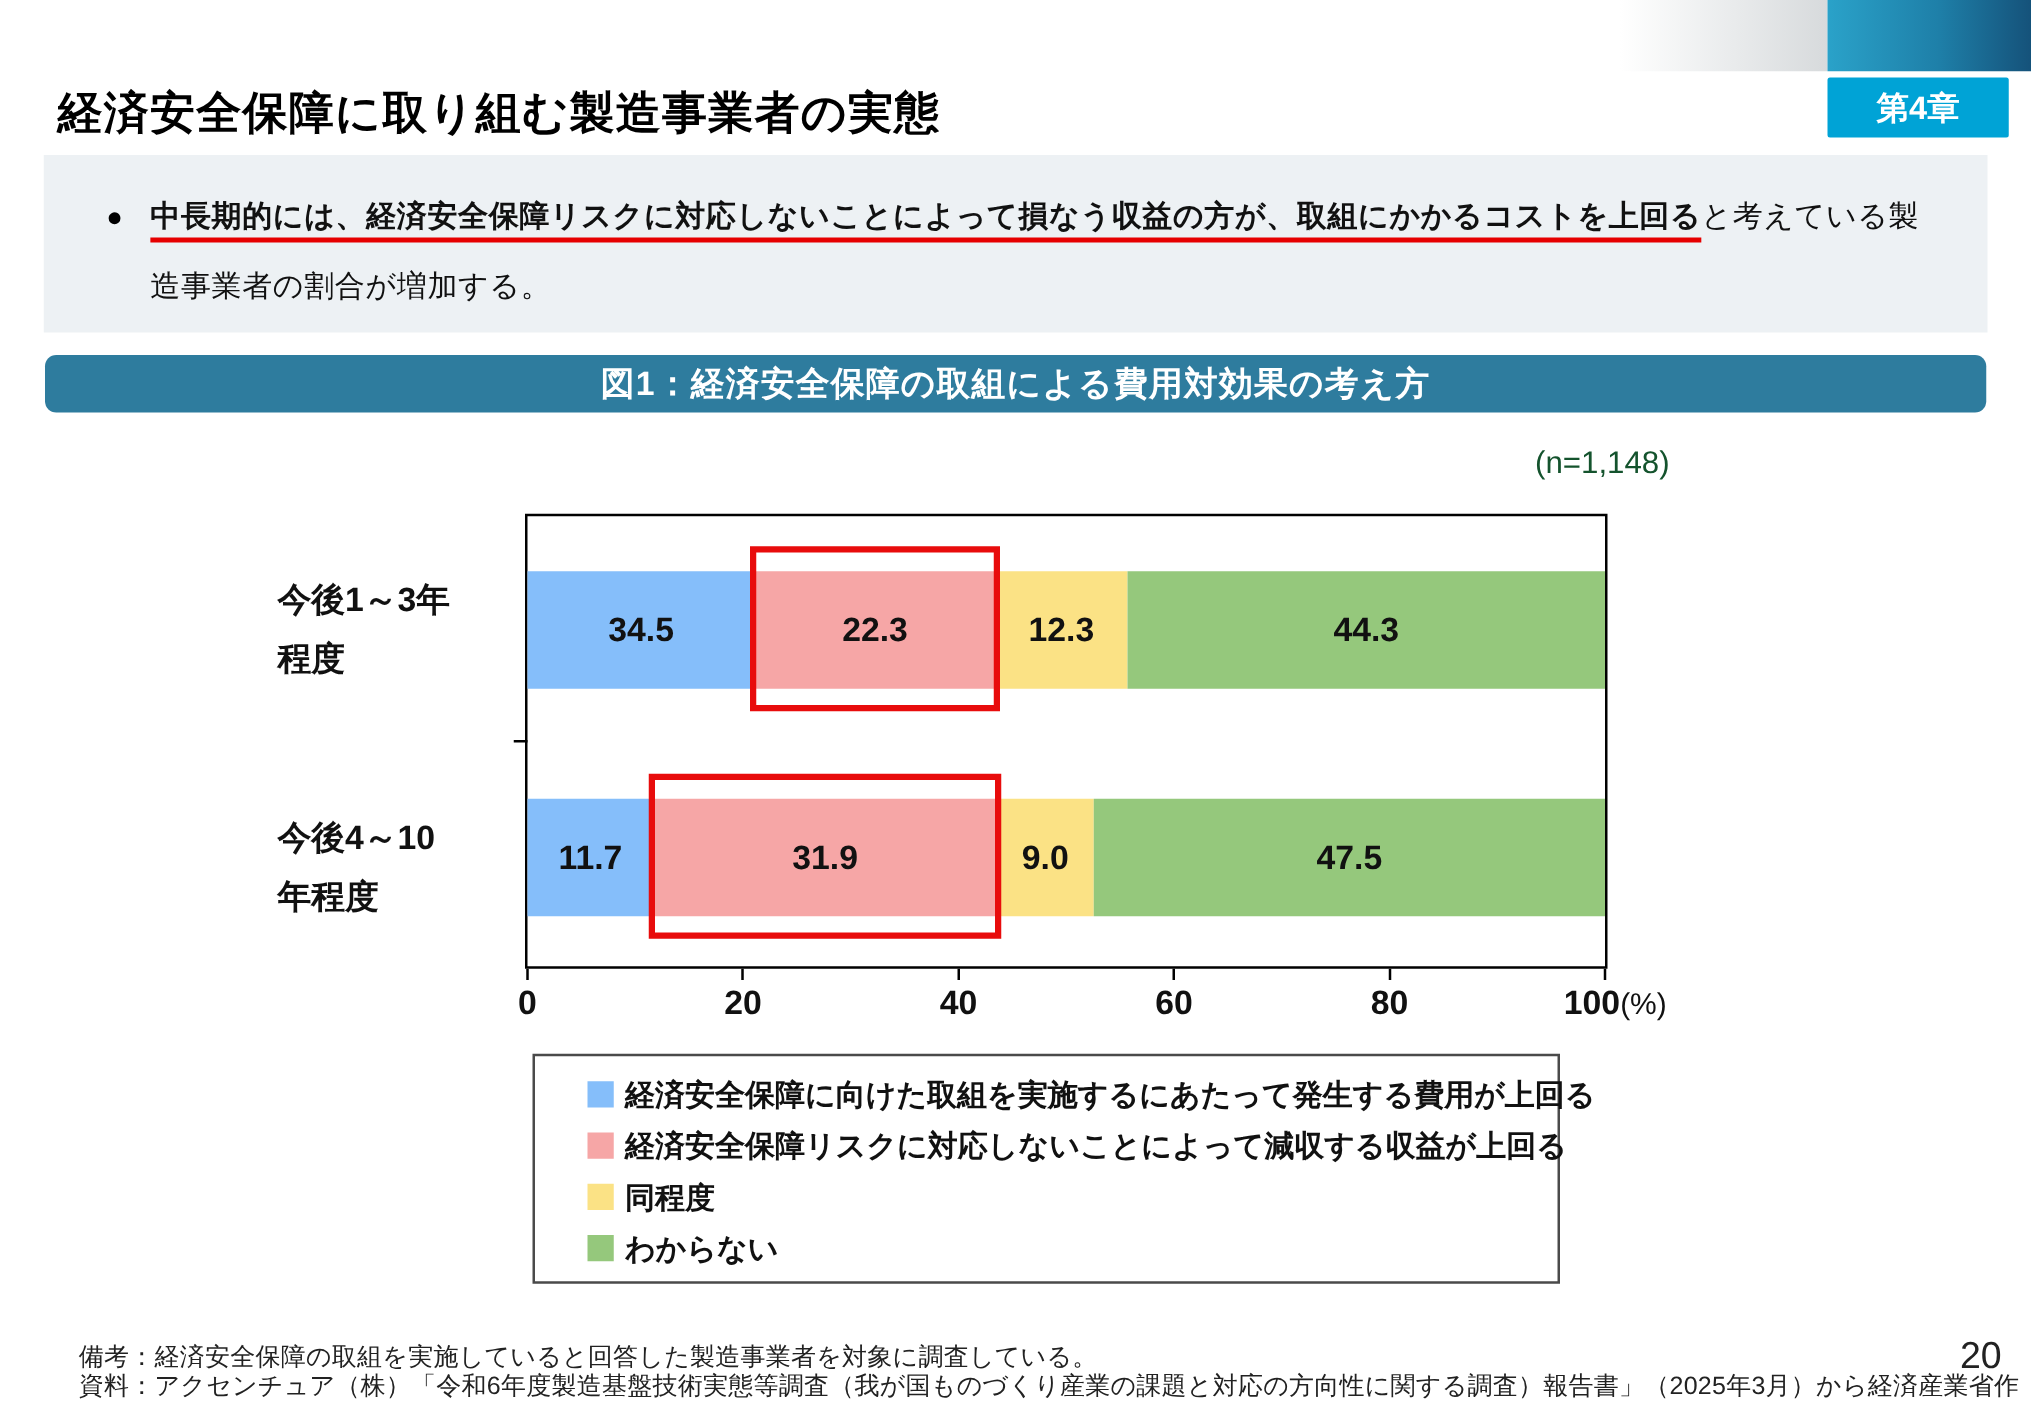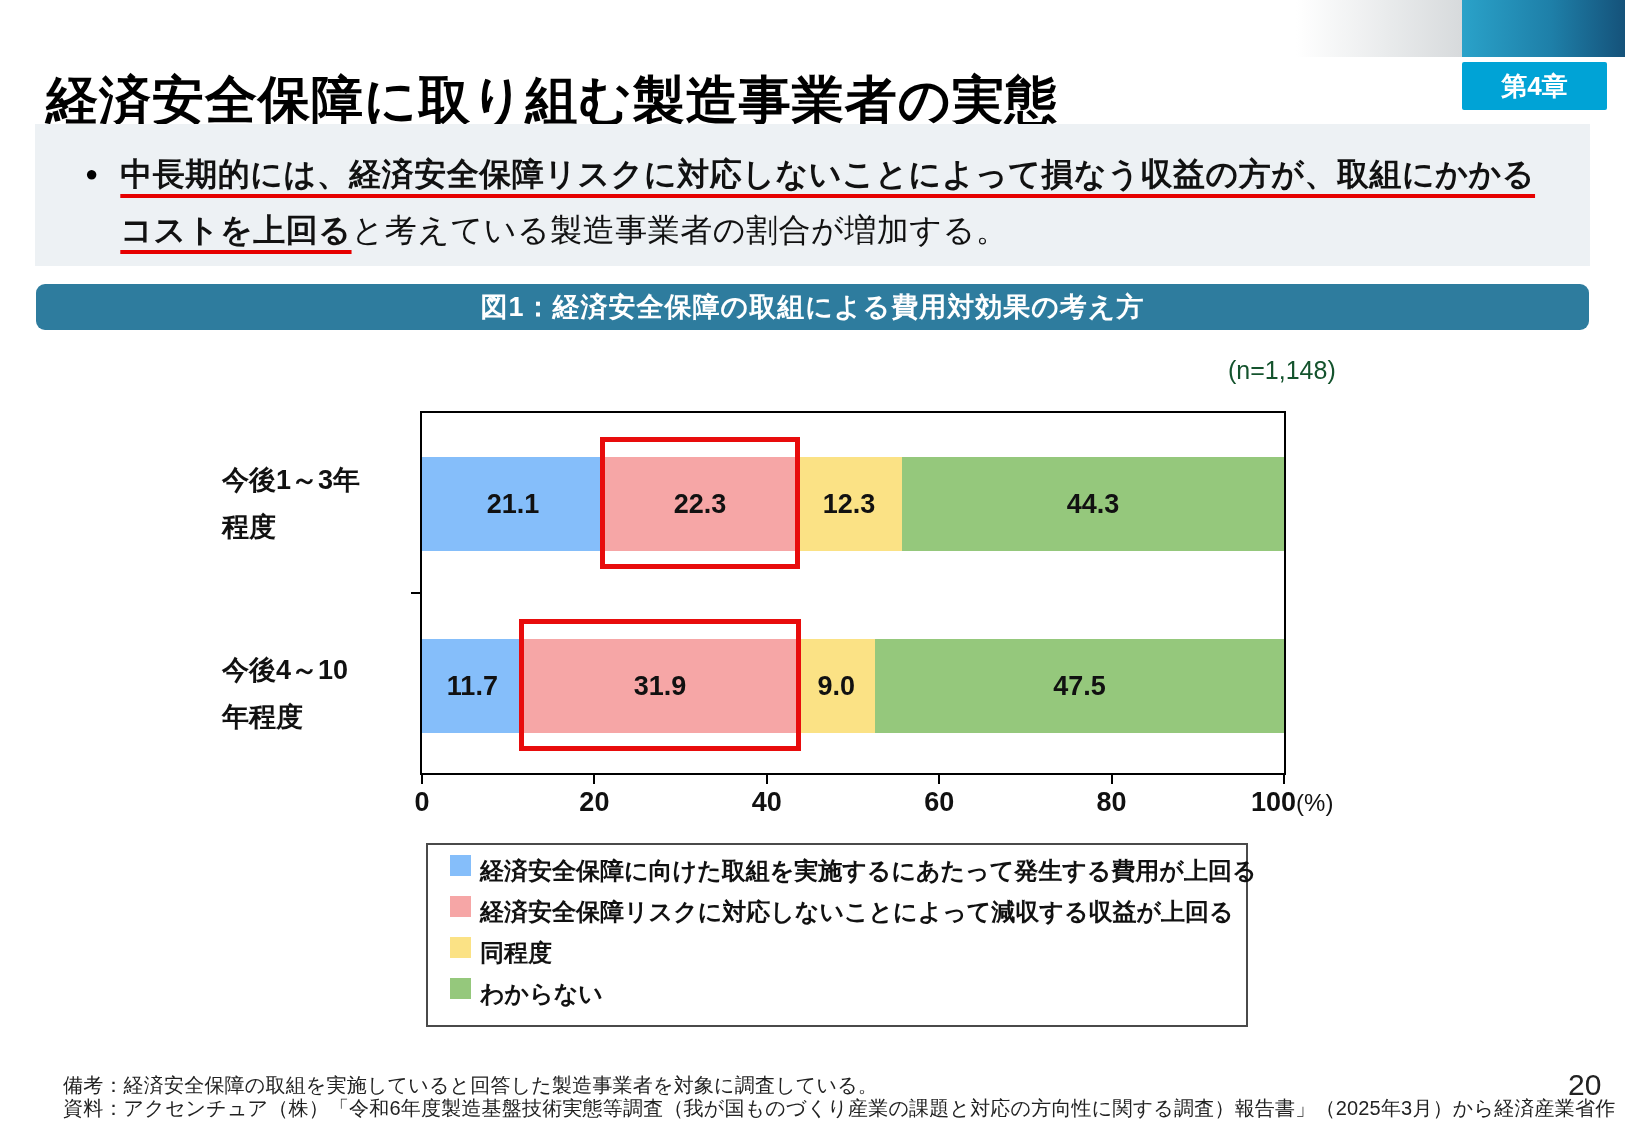--- a/index.html
+++ b/index.html
@@ -10,28 +10,28 @@
   
   .grad-light { position:absolute; left:1296px; top:0; width:166px; height:57px;
     background:linear-gradient(to right,#ffffff 0%,#e9ebec 55%,#d7dadc 100%); }
   .grad-blue  { position:absolute; left:1462px; top:0; width:163px; height:57px;
     background:linear-gradient(to right,#2aa2c9 0%,#1e7fa8 55%,#15527a 100%); }
 
   .chapter-badge { position:absolute; left:1462px; top:62px; width:145px; height:48px;
     color:#fff; font-weight:bold; font-size:26px; display:flex; align-items:center; justify-content:center;
     border-radius:2px; }
 
-  .page-title { position:absolute; left:46px; top:66px; font-size:52px; font-weight:bold;
+  .page-title { position:absolute; left:46px; top:66px; font-size:36px; font-weight:bold;
     letter-spacing:1px; color:#000; }
 
   
   .summary { position:absolute; left:35px; top:124px; width:1555px; height:142px;
     background:#edf1f4; display:flex; padding:22px 40px 0 50px; }
   .bullet-dot { font-size:22px; line-height:56px; margin-right:22px; color:#000; }
-  .summary-text { font-size:32px; line-height:56px; letter-spacing:0.5px; }
+  .summary-text { font-size:24px; line-height:56px; letter-spacing:0.5px; }
   .summary-text .emph { font-weight:bold;
     text-decoration:underline; text-decoration-thickness:4px; text-underline-offset:9px; }
   .summary-text .rest { font-weight:normal; }
 
   
   .figure-bar { position:absolute; left:36px; top:284px; width:1553px; height:46px;
     border-radius:9px; color:#fff; font-size:27px; font-weight:bold;
     display:flex; align-items:center; justify-content:center; letter-spacing:1px; }
 
   .n-label { position:absolute; left:1228px; top:356px; font-size:25px; color:#14532d; }
@@ -56,21 +56,21 @@
   .x-unit { font-size:24px; font-weight:normal; }
 
   .cat-label { position:absolute; left:222px; width:178px; text-align:left;
     font-size:27px; font-weight:bold; line-height:47px; }
   .cat-label.first  { top:457px; }
   .cat-label.second { top:647px; }
 
   
   .legend { position:absolute; left:426px; top:843px; width:822px; height:184px;
     background:#fff; border:2px solid #4a4a4a; padding:10px 0 0 22px; }
-  .legend-item { display:flex; height:41px; }
+  .legend-item { display:flex; align-items:center; height:41px;margin-left:20px; }
   .legend-swatch { width:21px; height:21px; margin-right:9px; flex:0 0 21px; }
   .legend-label { font-size:24px; font-weight:bold; white-space:nowrap; }
 
   
   .footnote { position:absolute; left:63px; font-size:20px; color:#222; letter-spacing:0.2px; }
   .footnote.n1 { top:1072px; }
   .footnote.n2 { top:1095px; }
   .page-number { position:absolute; left:1568px; top:1068px; font-size:30px; color:#222; }
 </style>
 </head>
@@ -101,21 +101,21 @@
   <div class="cat-label second">
     <div>今後4～10</div>
     <div>年程度</div>
   </div>
 
   <div class="plot">
 
     <div class="plot-row">
       <div class="hbar">
         <div class="seg" style="flex-grow: 21.1; background: rgb(133, 190, 250);">
-          <span class="seg-label">21.1</span>
+          <span class="seg-label">34.5</span>
         </div>
         <div class="seg" style="flex-grow: 22.3; background: rgb(246, 166, 166);">
           <div class="highlight-box" style="border-color: rgb(232, 12, 12);"></div>
           <span class="seg-label">22.3</span>
         </div>
         <div class="seg" style="flex-grow: 12.3; background: rgb(251, 226, 133);">
           <span class="seg-label">12.3</span>
         </div>
         <div class="seg" style="flex-grow: 44.3; background: rgb(149, 200, 124);">
           <span class="seg-label">44.3</span>

